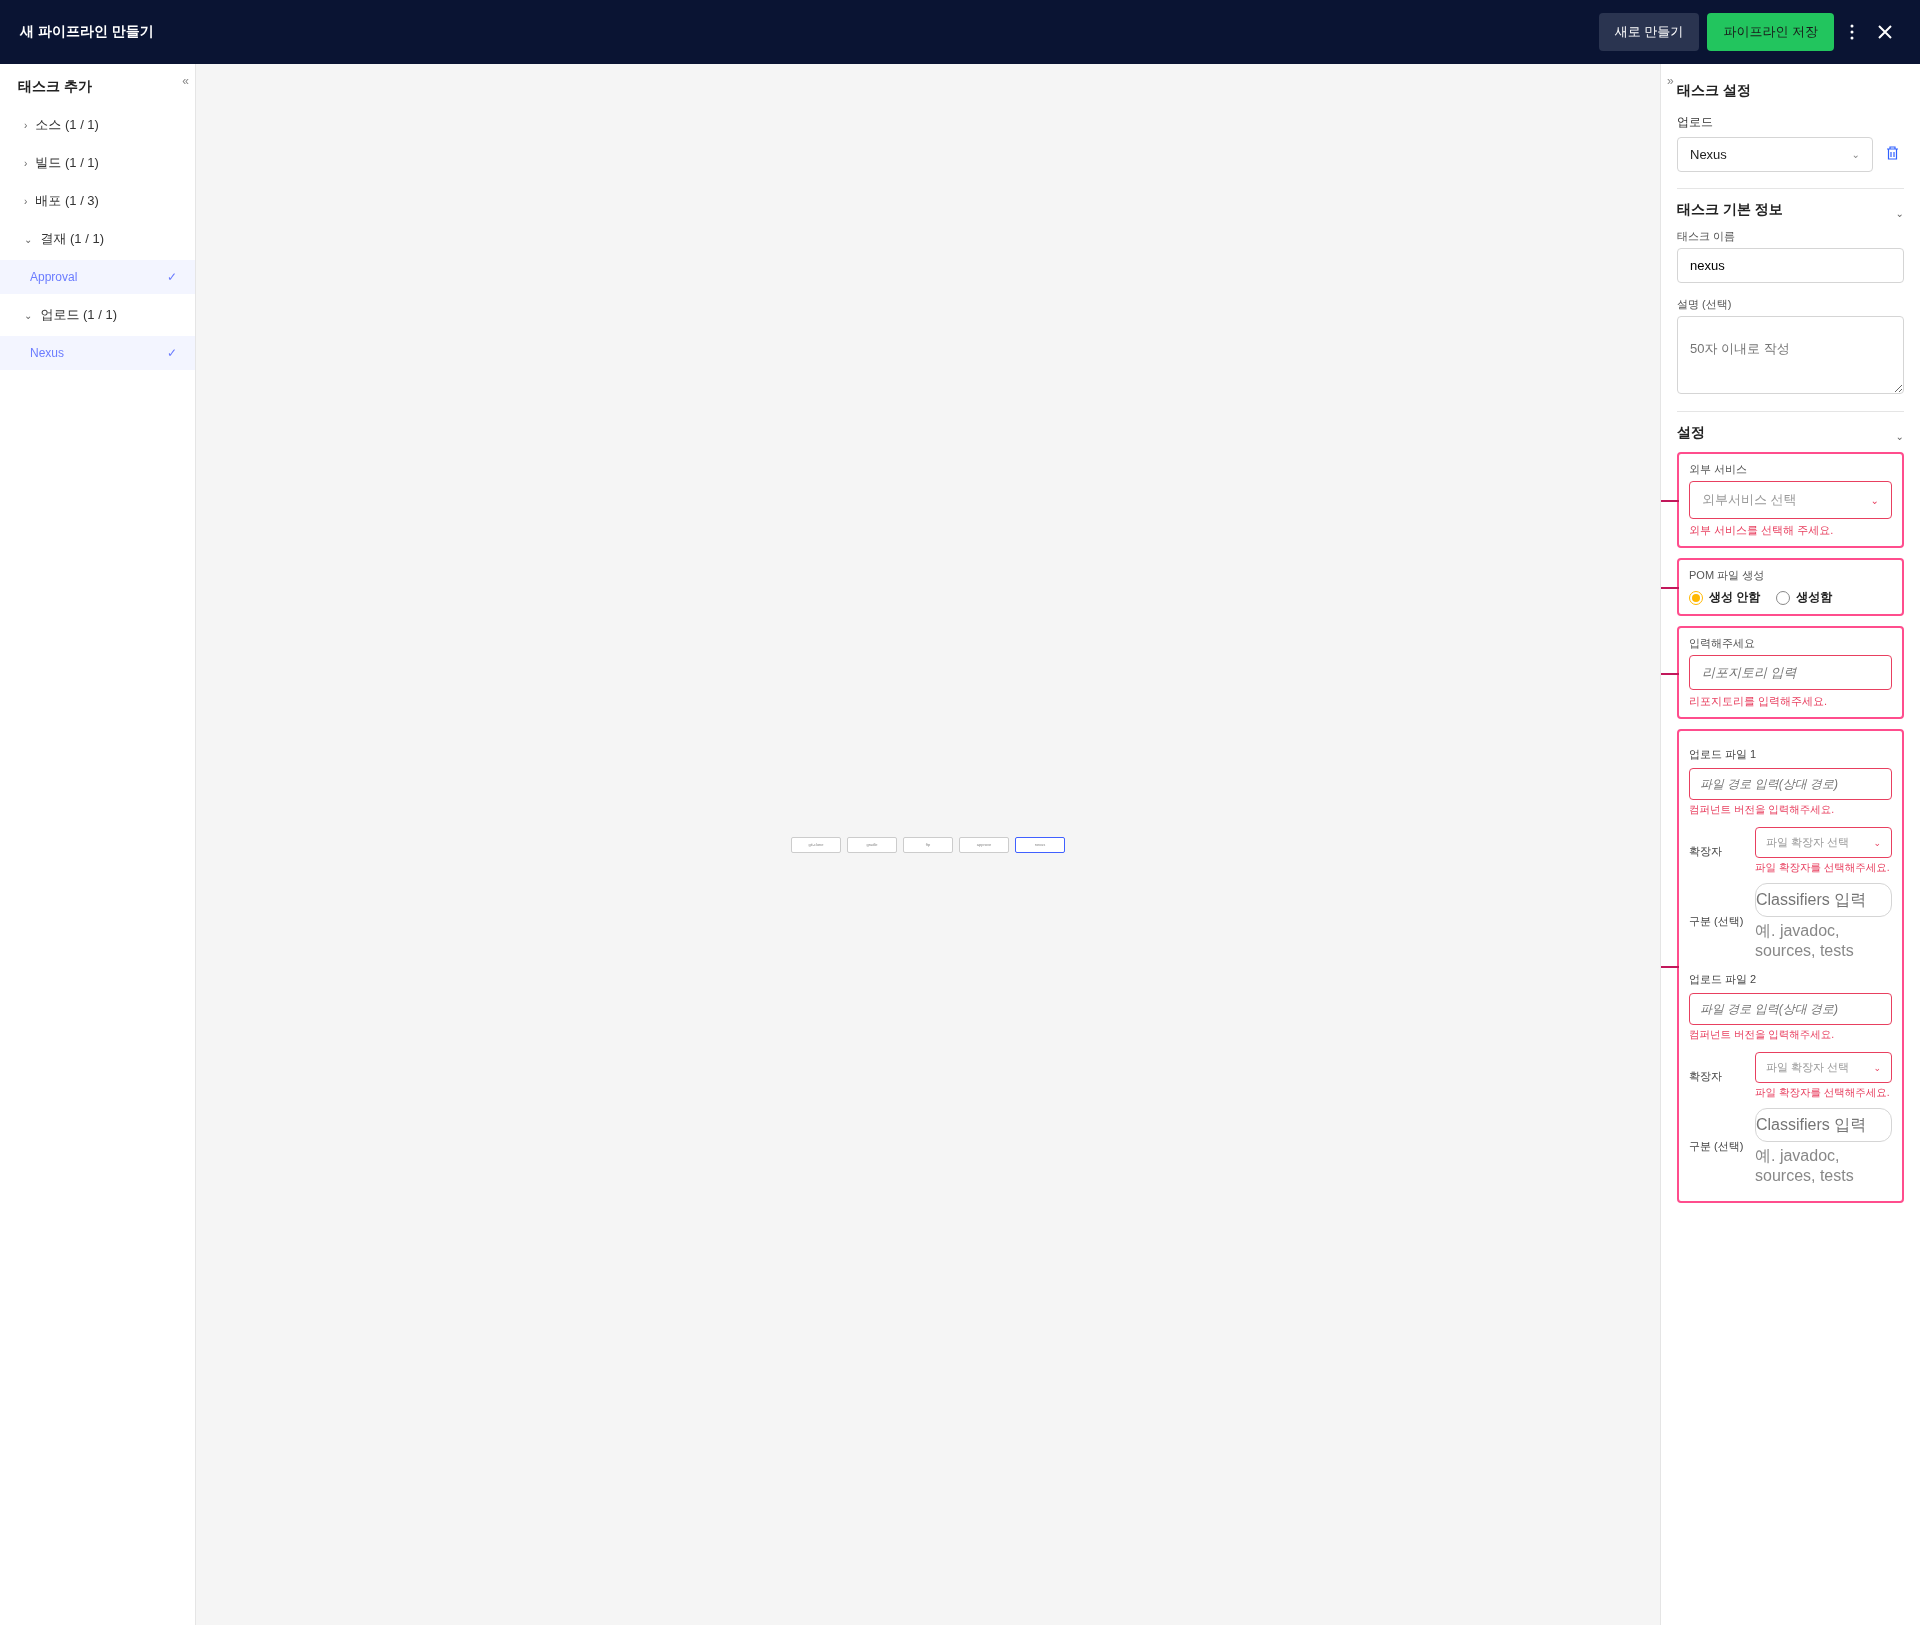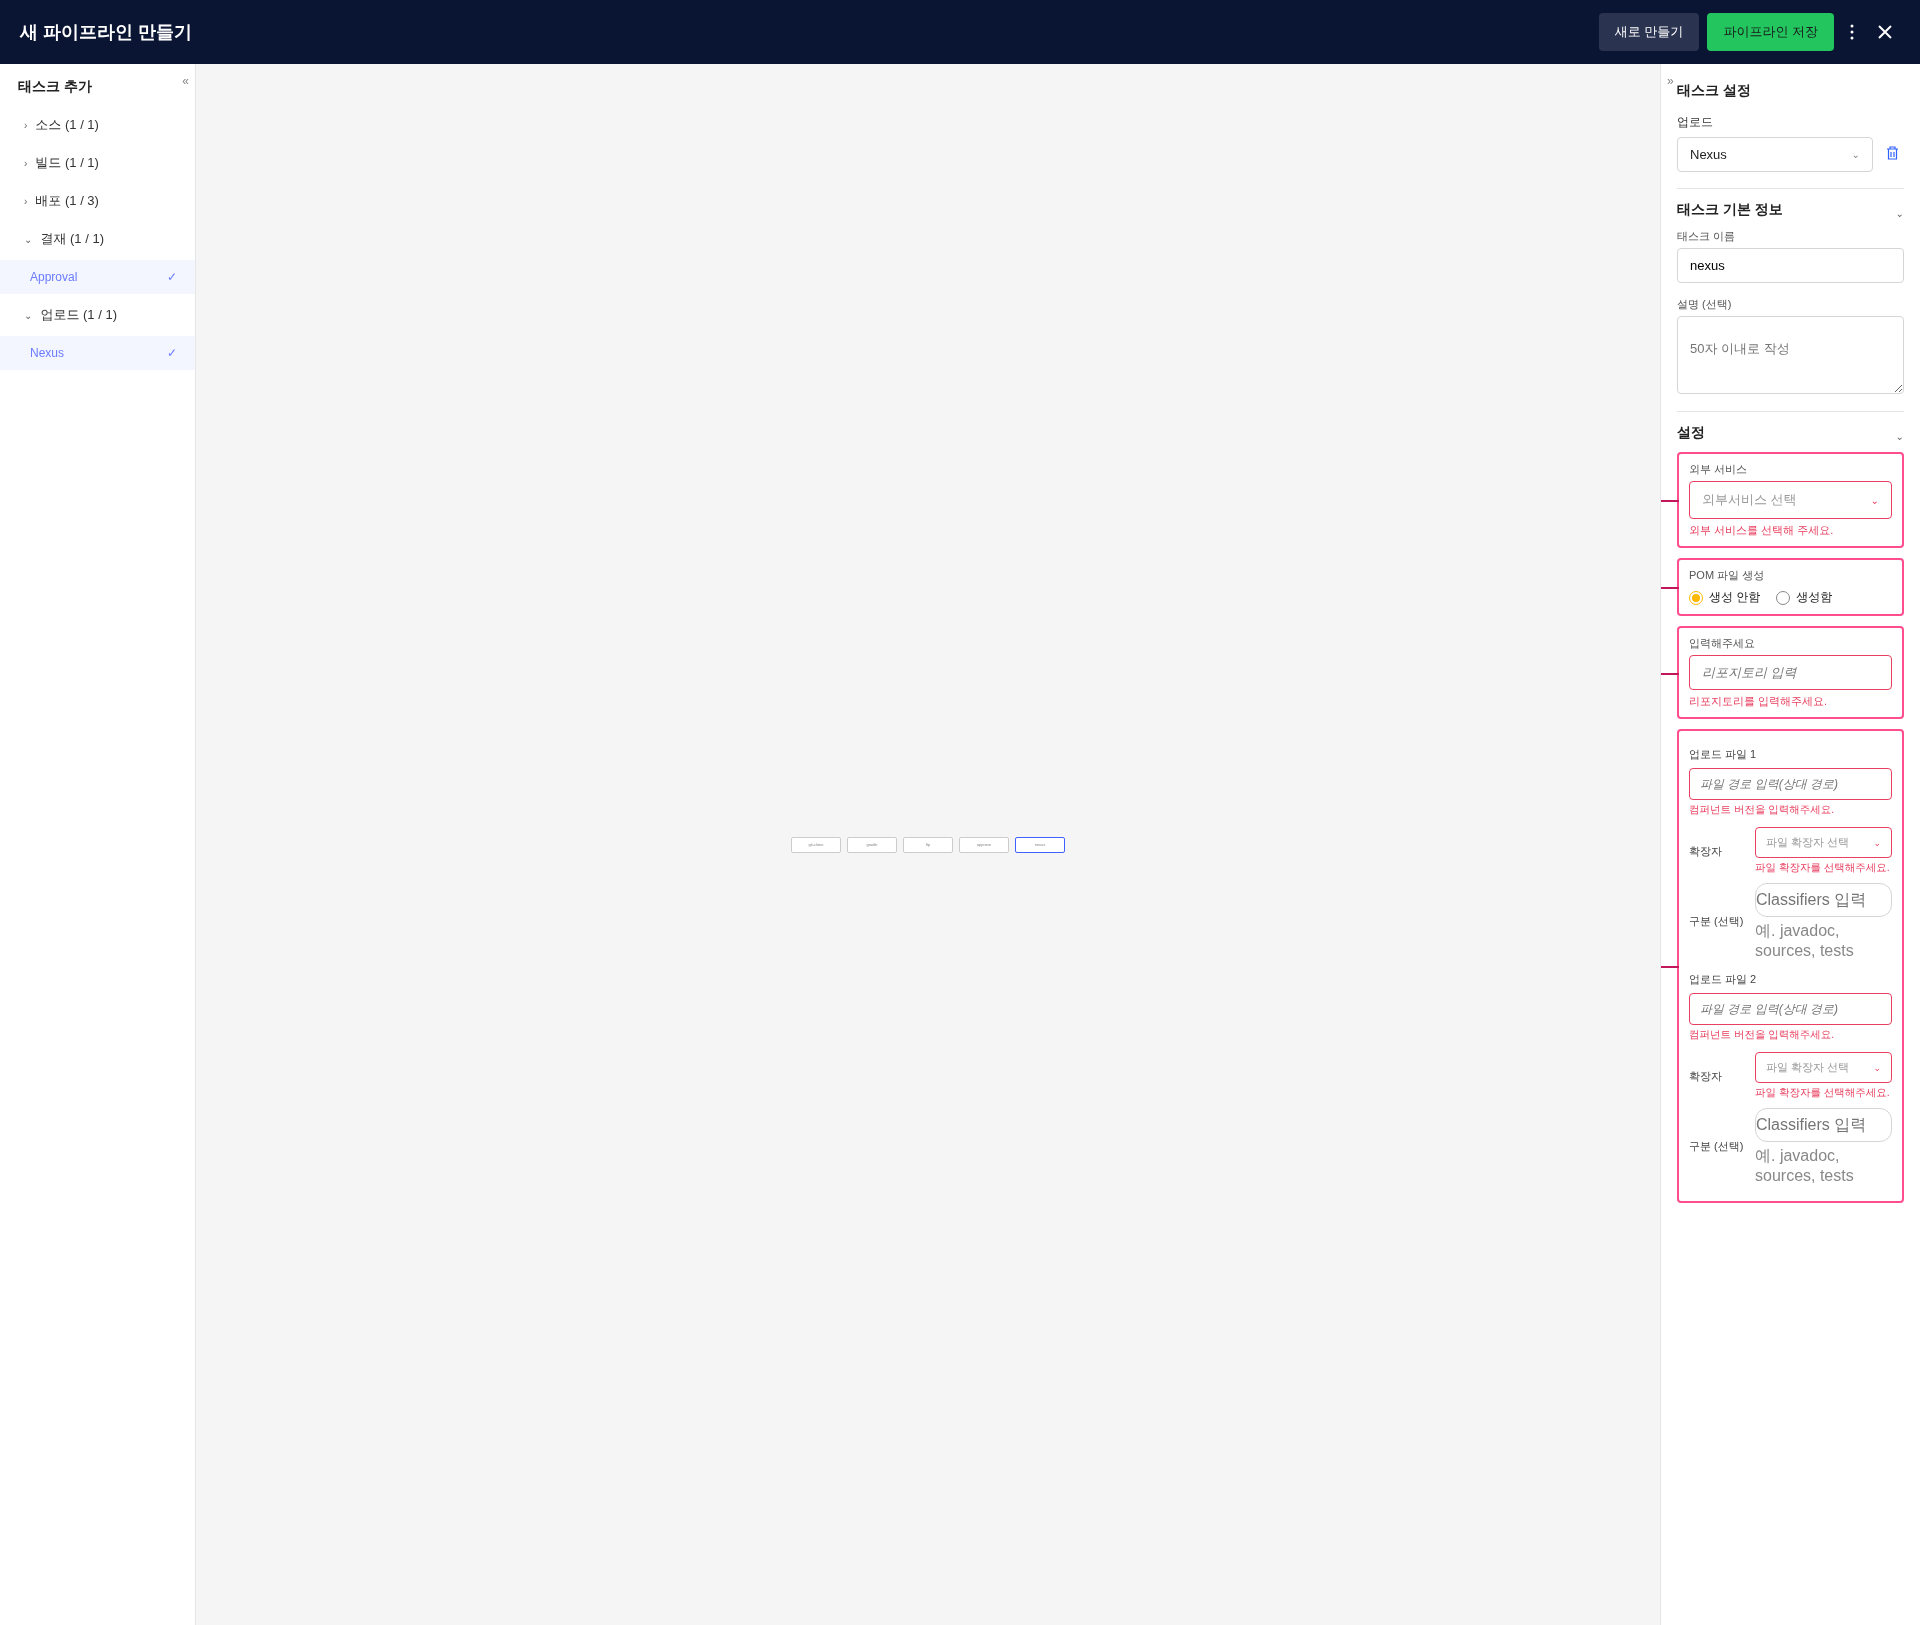--- a/index.html
+++ b/index.html
@@ -1,19 +1,19 @@
 <!DOCTYPE html>
 <html><head>
 <meta charset="utf-8">
 <style>
 * { box-sizing: border-box; margin: 0; padding: 0; }
 body { font-family: -apple-system, BlinkMacSystemFont, "Segoe UI", sans-serif; font-size: 13px; color: #222; background: #fff; }
 
 .header { background: #0a1433; color: #fff; height: 64px; display: flex; align-items: center; justify-content: space-between; padding: 0 20px; }
-.header-title { font-size: 18px; font-weight: 600; }
+.header-title { font-size: 14px; font-weight: 600; }
 .header-actions { display: flex; align-items: center; gap: 8px; }
 .btn { border: none; padding: 10px 16px; font-size: 13px; cursor: pointer; border-radius: 4px; }
 .btn-dark { background: #2a3450; color: #fff; }
 .btn-yellow { background: #22c55e; color: #1a1a1a; font-weight: 500; }
 .icon-btn { background: transparent; border: none; color: #fff; cursor: pointer; padding: 8px; display: flex; align-items: center; justify-content: center; }
 
 .main { display: flex; height: calc(100vh - 64px); min-height: 940px; }
 
 .sidebar-left { width: 196px; border-right: 1px solid #e5e5e5; padding: 14px 0; position: relative; }
 .collapse-left { position: absolute; top: 10px; right: 6px; color: #888; font-size: 12px; cursor: pointer; }
@@ -44,21 +44,21 @@
 .input-field { width: 100%; border: 1px solid #d5d5d5; border-radius: 4px; padding: 9px 12px; font-size: 13px; font-family: inherit; }
 .input-field.error { border-color: #e84060; font-style: italic; }
 .textarea-field { width: 100%; border: 1px solid #d5d5d5; border-radius: 4px; padding: 23px 12px; font-size: 13px; font-family: inherit; min-height: 56px; resize: vertical; }
 .error-text { color: #e84060; font-size: 11px; margin-top: 4px; }
 .field-block { margin-bottom: 14px; }
 .sub-label { font-size: 11px; color: #555; margin-bottom: 4px; display: block; }
 
 .highlight-box { border: 2px solid #ff4d8d; border-radius: 4px; padding: 8px 10px; margin-bottom: 10px; position: relative; }
 .badge-num { position: absolute; left: -40px; top: 50%; transform: translateY(-50%); width: 22px; height: 22px; border-radius: 50%; background: #c2185b; color: #fff; font-size: 12px; font-weight: 600; display: flex; align-items: center; justify-content: center; }
 .badge-line { position: absolute; left: -18px; top: 50%; width: 18px; height: 2px; background: #c2185b; }
-.radio-row { display: flex; gap: 16px; align-items: center; margin-top: 6px; }
+.radio-row { display: flex; gap: 16px; align-items: center; margin-top: 6px; font-weight: bold; }
 .radio-opt { display: flex; align-items: center; gap: 6px; font-size: 12px; cursor: pointer; }
 .radio-dot { width: 14px; height: 14px; border-radius: 50%; border: 1px solid #888; display: inline-flex; align-items: center; justify-content: center; }
 .radio-dot.on { border-color: #ffb800; }
 .radio-dot.on::after { content: ""; width: 8px; height: 8px; border-radius: 50%; background: #ffb800; }
 
 .file-row { display: flex; gap: 10px; align-items: center; margin-bottom: 8px; }
 .file-row .lbl { width: 56px; font-size: 11px; color: #444; }
 .file-row .ctrl { flex: 1; }
 .select-small { border: 1px solid #d5d5d5; border-radius: 4px; padding: 7px 10px; font-size: 11px; background: #fff; display: flex; justify-content: space-between; align-items: center; cursor: pointer; width: 100%; }
 .select-small.error { border-color: #e84060; }

